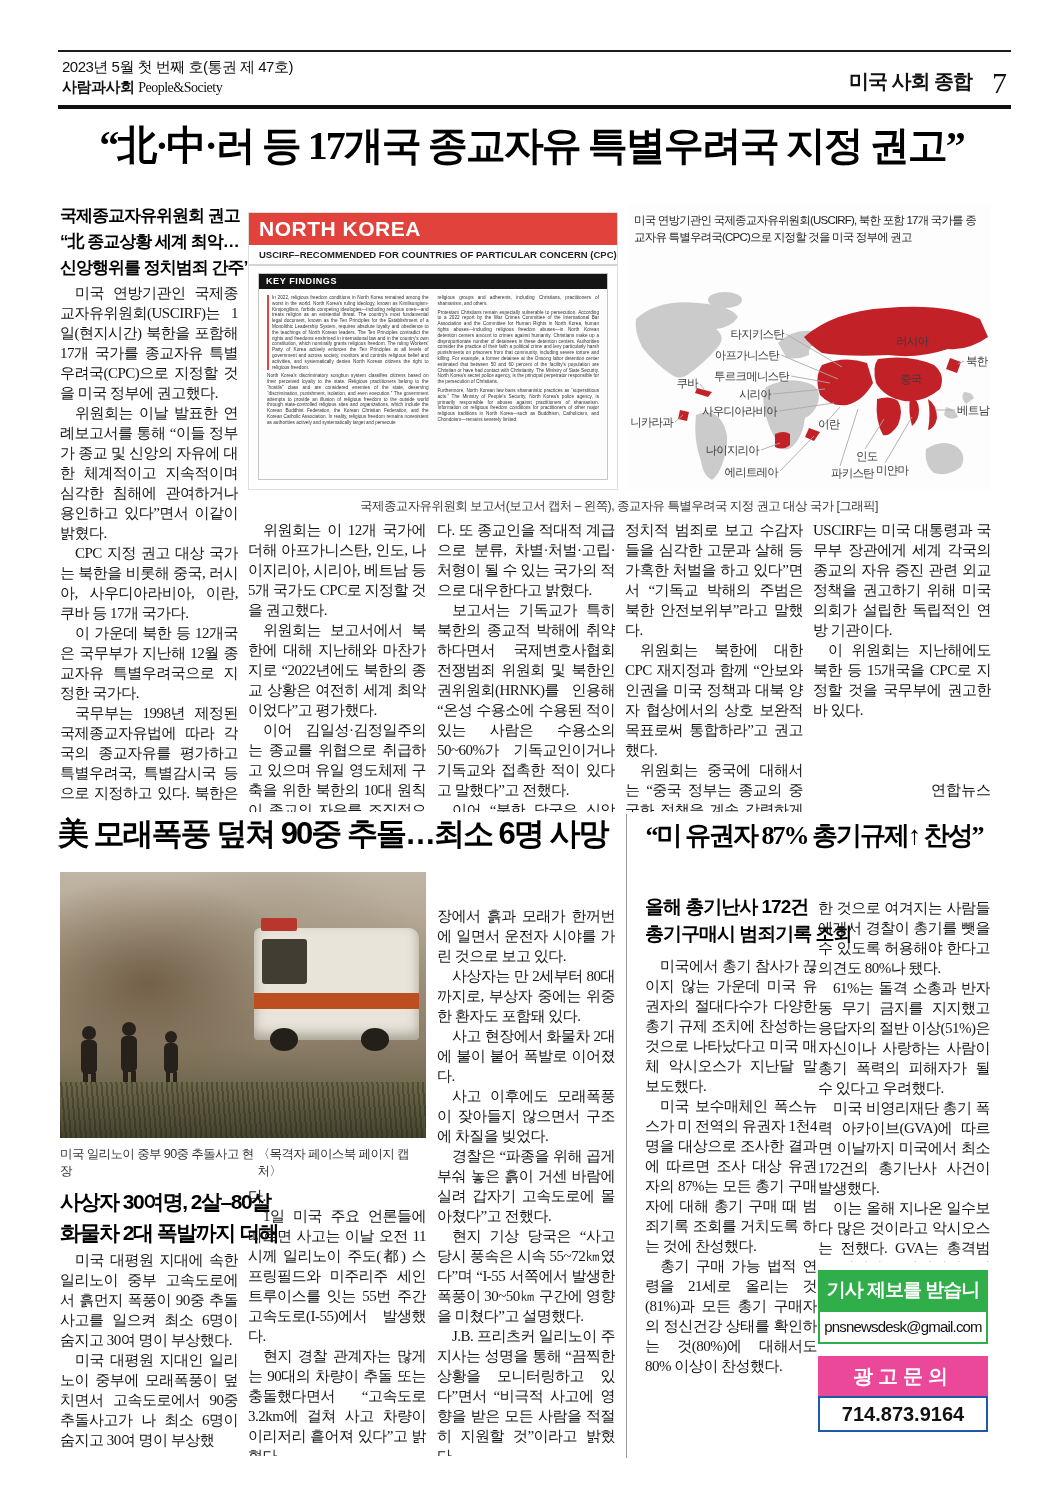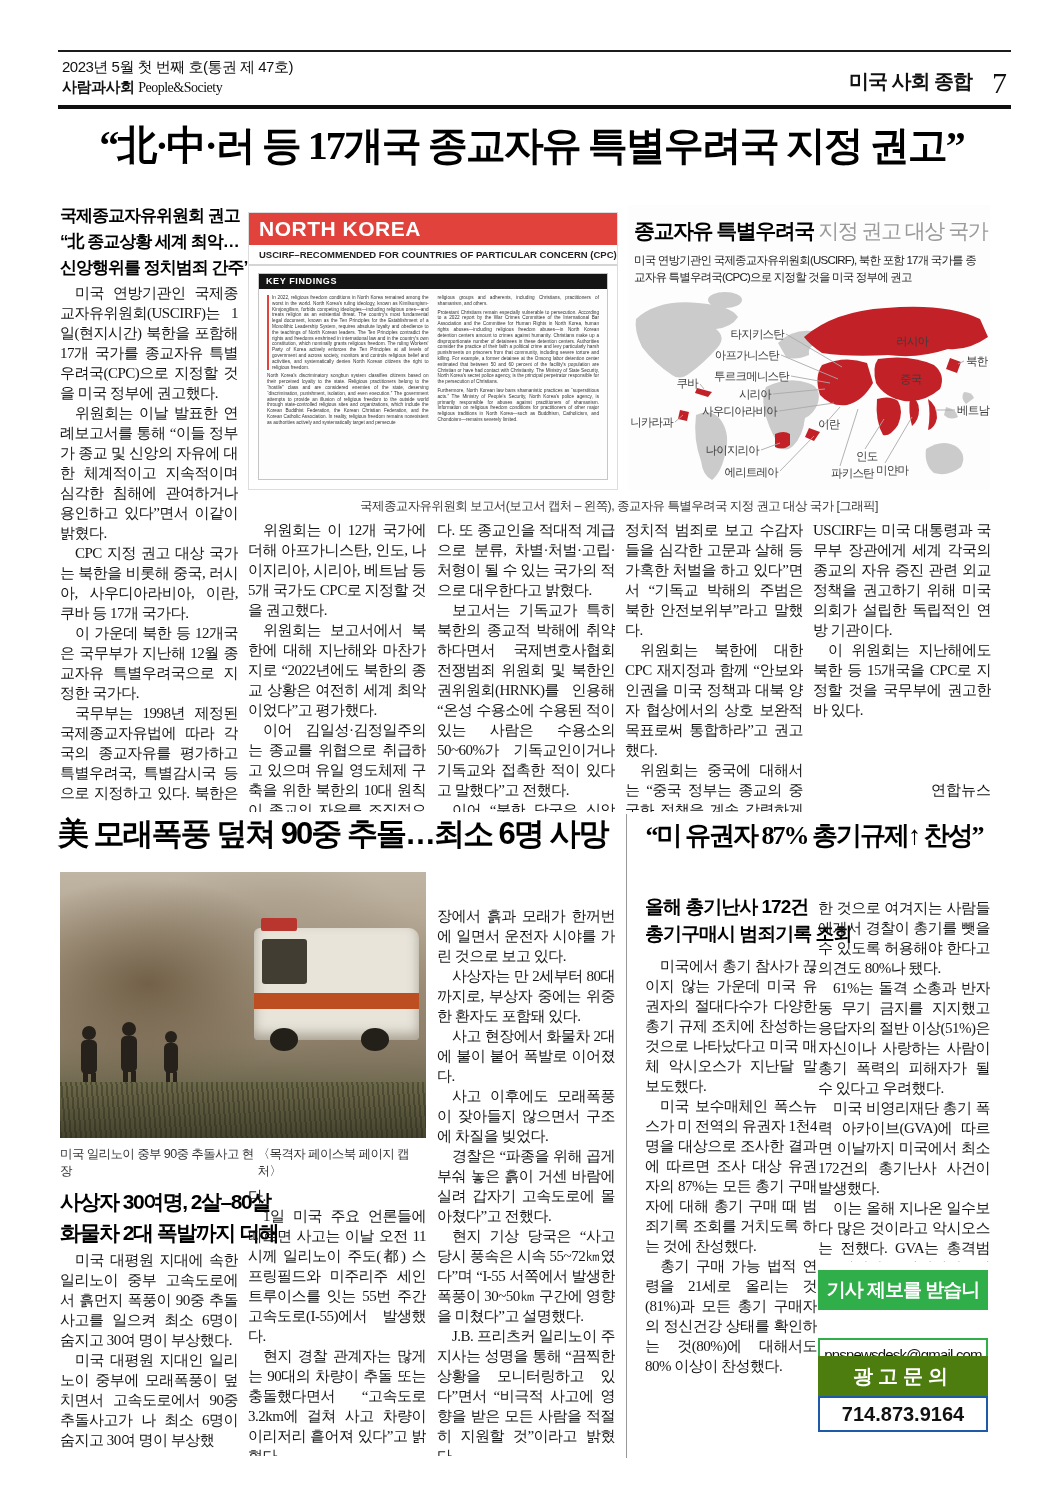--- a/index.html
+++ b/index.html
@@ -90,22 +90,22 @@
   .hl-a3{position:absolute;left:638px;top:820px;width:352px;text-align:center;
          font:700 26px/1.25 "Liberation Serif",serif;letter-spacing:-2px;color:#000;}
   .a3-subhead{position:absolute;left:645px;top:893px;width:260px;
               font:700 19px/27px "Liberation Sans",sans-serif;letter-spacing:-1px;color:#000;}
 
   
   .tip-head{position:absolute;left:818px;top:1270px;width:170px;height:40px;background:#2fae4a;color:#fff;
             font:700 19px/40px "Liberation Sans",sans-serif;text-align:center;letter-spacing:-1px;box-sizing:border-box;}
   .tip-mail{position:absolute;left:818px;top:1310px;width:170px;height:34px;border:2px solid #2fae4a;
             font:15px/30px "Liberation Sans",sans-serif;text-align:center;letter-spacing:-0.8px;
-            box-sizing:border-box;background:#fff;margin-top:28px;}
-  .ad-head{position:absolute;left:818px;top:1356px;width:170px;height:40px;background:#4d7c0f;color:#fff;
+            box-sizing:border-box;background:#fff;}
+  .ad-head{position:absolute;left:818px;top:1356px;width:170px;height:40px;background:#ec4899;color:#fff;
            font:700 20px/40px "Liberation Sans",sans-serif;text-align:center;letter-spacing:5px;box-sizing:border-box;}
   .ad-phone{position:absolute;left:818px;top:1396px;width:170px;height:36px;border:2px solid #1e5aa8;
             font:700 20px/32px "Liberation Sans",sans-serif;text-align:center;box-sizing:border-box;background:#fff;}
 </style>
 </head>
 <body>
 
 <div class="page">
 
   <div class="masthead">
@@ -154,23 +154,20 @@
 
         <p>religious groups and adherents, including Christians, practitioners of shamanism, and others.</p>
             <p>Protestant Christians remain especially vulnerable to persecution. According to a 2022 report by the War Crimes Committee of the International Bar Association and the Committee for Human Rights in North Korea, human rights abuses—including religious freedom abuses—in North Korean detention centers amount to crimes against humanity. Christians make up a disproportionate number of detainees in these detention centers. Authorities consider the practice of their faith a political crime and levy particularly harsh punishments on prisoners from that community, including severe torture and killing. For example, a former detainee at the Onsong labor detention center estimated that between 50 and 60 percent of the facility's population are Christian or have had contact with Christianity. The Ministry of State Security, North Korea's secret police agency, is the principal perpetrator responsible for the persecution of Christians.</p>
             <p>Furthermore, North Korean law bans shamanistic practices as “superstitious acts.” The Ministry of People's Security, North Korea's police agency, is primarily responsible for abuses against practitioners of shamanism. Information on religious freedom conditions for practitioners of other major religious traditions in North Korea—such as Buddhism, Catholicism, and Chondoism—remains severely limited.</p>
           </div>
       </div>
     </div>
   </div>
 
   <div class="mapg">
-    <div class="map-title">
-      <span>종교자유 특별우려국</span><span class="light"> 지정 권고 대상 국가</span>
-    </div>
     <div class="map-sub">미국 연방기관인 국제종교자유위원회(USCIRF), 북한 포함 17개 국가를 종교자유 특별우려국(CPC)으로 지정할 것을 미국 정부에 권고</div>
     <svg class="map-svg" width="362" height="200" viewBox="0 0 362 200">
       <rect x="0" y="0" width="362" height="200" fill="#fdfdfd"></rect>
 
       <g fill="#cbcbcb">
         <path d="M8,32 q22,-20 62,-16 q32,2 40,14 q-6,10 -22,12 q10,8 2,18 q-14,16 -28,26 q-10,8 -18,2 Q26,76 14,60 Q6,44 8,32 z"></path>
         <ellipse cx="97" cy="13" rx="17" ry="8"></ellipse>
         <path d="M68,128 q15,-7 24,4 q10,13 6,31 q-4,22 -14,30 q-9,-4 -11,-19 q-8,-22 -5,-46 z"></path>
         <path d="M150,56 q14,-14 34,-12 l7,10 q-12,6 -10,14 q-14,6 -23,2 z"></path>
         <path d="M138,100 q22,-11 42,-4 q14,4 10,20 q-4,11 -13,15 q-2,18 -12,28 q-9,8 -15,-2 q-10,-17 -14,-35 q-2,-14 2,-22 z"></path>

